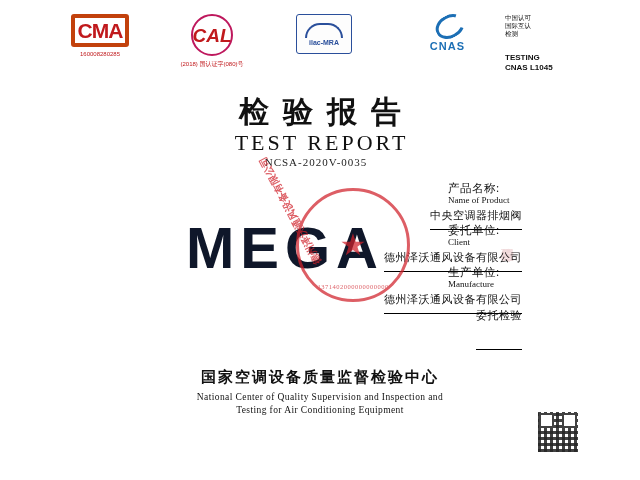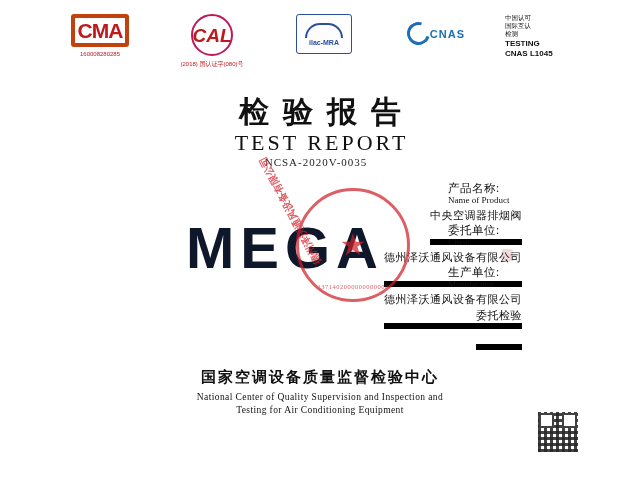--- a/index.html
+++ b/index.html
@@ -115,22 +115,22 @@
     font-weight: bold;
     color: #2a4f9b;
     letter-spacing: 0px;
   }
 
   
   .cnas-box {
     width: 58px;
     height: 38px;
     display: flex;
-    flex-direction: row;
-    align-items: center;
+    flex-direction: column;
+    align-items: flex-end;
     justify-content: center;
   }
   .cnas-swirl {
     width: 24px;
     height: 17px;
     border: 3px solid #1c6fb5;
     border-radius: 50%;
     border-right-color: transparent;
     transform: rotate(-28deg);
   }
@@ -154,21 +154,21 @@
     line-height: 1.25;
   }
   .testing-block .cn {
     font-size: 6.5px;
     color: #111;
     white-space: nowrap;
   }
   .testing-block .en {
     font-size: 8px;
     font-weight: bold;
-    margin-top: 1px;
+    margin-top: 15px;
   }
   .testing-block .code {
     font-size: 8px;
     font-weight: bold;
   }
 
   
   .title-cn {
     position: absolute;
     top: 92px;
@@ -230,24 +230,24 @@
     color: #111;
   }
   .field-label .en {
     display: block;
     font-size: 9px;
     color: #111;
     white-space: nowrap;
   }
   .field-value {
     flex: 1;
-    border-bottom: 6px solid #000000;
+    border-bottom: 1px solid #000000;
     text-align: center;
     font-size: 11px;
-    padding-bottom: 16px;
+    padding-bottom: 6px;
     color: #111;
     letter-spacing: 0.5px;
     min-height: 15px;
   }
 
   
   .footer {
     position: absolute;
     top: 368px;
     width: 640px;

